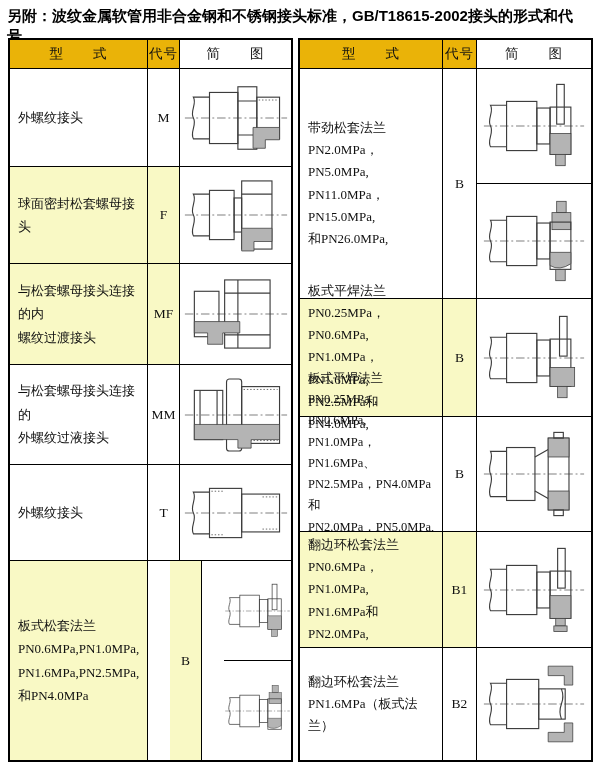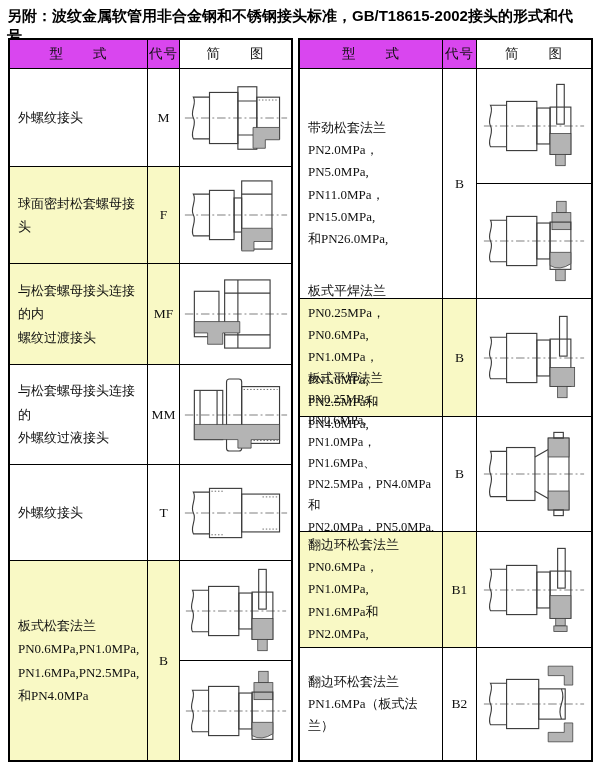--- a/index.html
+++ b/index.html
@@ -23,21 +23,21 @@
   .row:first-child{border-top:none;}
   .cell{box-sizing:border-box;display:flex;align-items:center;min-width:0;}
   .c-type{
     flex:0 0 138px;padding:3px 4px 3px 8px;border-right:1.5px solid #000;
     font-size:13px;line-height:1.8;white-space:pre-line;
   }
   .tbl.right .c-type{flex:0 0 143px;line-height:1.7;}
   .c-code{flex:0 0 32px;justify-content:center;border-right:1.5px solid #000;font-size:13.5px;}
   .tbl.right .c-code{flex:0 0 34px;}
   .c-diag{flex:1;flex-direction:column;align-items:stretch;justify-content:center;background:#fff;}
-  .hdr{height:28px;background:#d946ef;flex:0 0 28px;}
+  .hdr{height:28px;background:#eab308;flex:0 0 28px;}
   .hdr .cell{justify-content:center;padding:0;font-size:13.5px;letter-spacing:1px;}
   .hl{background:#f9f9c5;}
   .tight{line-height:1.46;font-size:12.5px;}
   .sub{flex:1;display:flex;align-items:center;justify-content:center;min-height:0;}
   .sub + .sub{border-top:1.5px solid #000;}
   .one{display:flex;align-items:center;justify-content:center;flex:1;}
   
   .dg .ln{fill:none;stroke:#3c3c3c;stroke-width:1.2;}
   .dg .dt{fill:none;stroke:#3c3c3c;stroke-width:.8;stroke-dasharray:1.5 2;}
   .dg .cl{fill:none;stroke:#3c3c3c;stroke-width:.7;stroke-dasharray:9 3 2 3;}
@@ -153,21 +153,21 @@
           <path class="ln" d="M28 24 H11 C15 31 7 39 11 46 C15 53 7 61 11 68 H28"></path>
           <rect class="ln" x="28" y="20" width="34" height="52"></rect>
           <rect class="ln" x="62" y="26" width="40" height="40"></rect>
           <path class="dt" d="M84 29 H100 M84 63 H100 M30 23 H44 M30 69 H44"></path>
           <path class="cl" d="M2 46 H110"></path>
         </svg>
         </div>
       </div>
     </div>
 
-    <div class="row" style="flex:1;">
+    <div class="row" style="flex:1;gap:22px;">
       <div class="cell c-type hl"><span>板式松套法兰
 PN0.6MPa,PN1.0MPa,
 PN1.6MPa,PN2.5MPa,
 和PN4.0MPa</span></div>
       <div class="cell c-code hl">
           <span>B</span>
         </div>
       <div class="cell c-diag">
         <div class="sub">
           <svg class="dg" width="104" height="88" viewBox="0 0 110 92">

